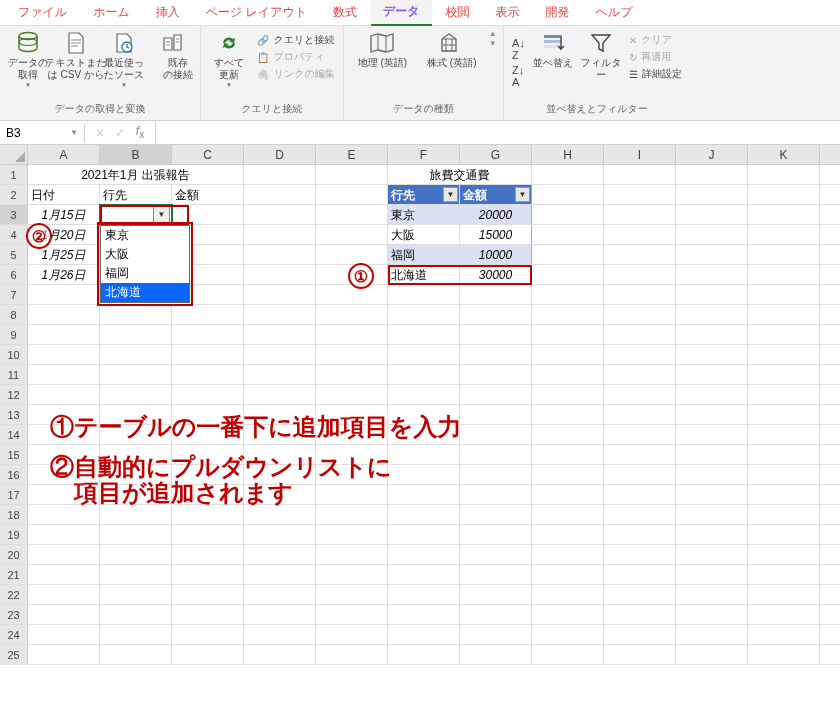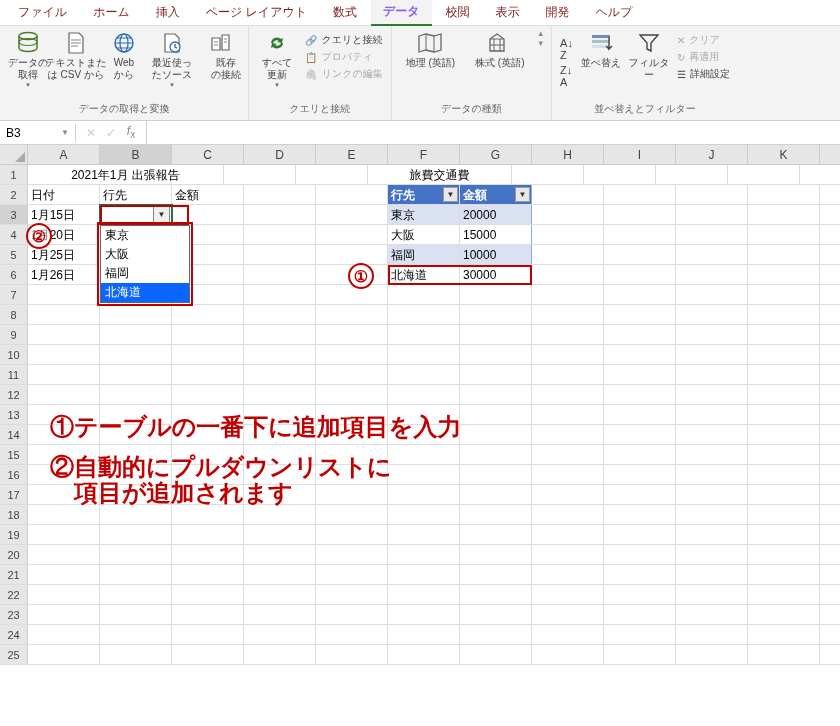--- a/index.html
+++ b/index.html
@@ -1,59 +1,59 @@
 <!DOCTYPE html>
 <html><head>
 <meta charset="utf-8">
 <style>
 * { box-sizing: border-box; margin: 0; padding: 0; }
 body { font-family: "Yu Gothic UI", "Meiryo", sans-serif; font-size: 12px; background: #fff; width: 840px; height: 726px; overflow: hidden; position: relative; }
 
 
 .tabstrip { display: flex; align-items: center; height: 26px; background: #fff; border-bottom: 1px solid #e0e0e0; padding-left: 6px; gap: 2px; }
-.tab { padding: 4px 12px; font-size: 12px; color: #7f1d1d; cursor: pointer; }
+.tab { padding: 4px 12px; font-size: 12px; color: #ef4444; cursor: pointer; }
 .tab.active { background: #f3f3f3; border-bottom: 2px solid #2b7d2b; color: #8b5cf6; font-weight: 600; }
 
 
 .ribbon { display: flex; height: 95px; background: #f3f3f3; border-bottom: 1px solid #d0d0d0; }
 .group { display: flex; flex-direction: column; justify-content: flex-end; align-items: center; border-right: 1px solid #e0e0e0; padding: 2px 4px; }
 .group-inner { display: flex; flex: 1; align-items: flex-start; }
 .group-label { font-size: 10px; color: #666; padding: 2px 0; text-align: center; width: 100%; }
 .rbtn-lg { display: flex; flex-direction: column; align-items: center; width: 48px; padding: 3px 2px; font-size: 10px; color: #444; text-align: center; line-height: 1.2; cursor: pointer; }
 .rbtn-lg .ic { width: 24px; height: 24px; margin-bottom: 2px; display: flex; align-items: center; justify-content: center; }
 .rbtn-sm { display: flex; align-items: center; gap: 4px; font-size: 10px; color: #444; padding: 1px 4px; cursor: pointer; }
 .rbtn-stack { display: flex; flex-direction: column; gap: 1px; padding-top: 4px; }
 .rbtn-lg.wide { width: auto; padding: 3px 10px; }
 .caret { font-size: 7px; color: #666; }
 
 
 svg { overflow: visible; }
 
 
 .fbar { display: flex; align-items: center; height: 24px; border-bottom: 1px solid #d0d0d0; }
-.namebox { width: 76px; border-right: 1px solid #d0d0d0; padding: 2px 6px; font-size: 12px; display:flex; align-items:center; justify-content:space-between;}
+.namebox { width: 85px; border-right: 1px solid #d0d0d0; padding: 2px 6px; font-size: 12px; display:flex; align-items:center; justify-content:space-between;}
 .namebox .dd{font-size:8px;color:#888;}
 .fbar-btns { display: flex; align-items: center; gap: 6px; padding: 0 8px; color: #888; border-right:1px solid #d0d0d0; height:100%;}
 .fbar-btns span{width:14px;text-align:center;}
 .fbar-input { flex: 1; padding: 2px 6px; }
 
 
 .grid-wrap { position: relative; }
 .colhead-row { display: flex; height: 20px; background: #e6e6e6; border-bottom: 1px solid #ccc; }
 .selectall { width: 28px; background: #e6e6e6; border-right: 1px solid #ccc; position: relative; }
 .selectall:after { content:""; position:absolute; right:2px; bottom:2px; border:5px solid transparent; border-right-color:#aaa; border-bottom-color:#aaa;}
 .colhead { width: 72px; border-right: 1px solid #ccc; text-align: center; font-size: 12px; color: #444; line-height: 20px; }
 .colhead.sel { background: #d2d2d2; }
 
 .gridbody { position: relative; }
 .row { display: flex; height: 20px; border-bottom: 1px solid #ddd; }
 .rowhead { width: 28px; background: #e6e6e6; border-right: 1px solid #ccc; text-align: center; font-size: 11px; color: #444; line-height: 20px; }
 .rowhead.sel { background: #d2d2d2; }
 .cell { width: 72px; border-right: 1px solid #ddd; padding: 0 3px; font-size: 12px; line-height: 20px; white-space: nowrap; position: relative; }
-.cell.r { text-align: left; }
+.cell.r { text-align: center; font-style: italic; }
 .cell.c { text-align: center; }
 
 
 .sel-cell { outline: 2px solid #217346; outline-offset: -1px; }
 
 
 .thdr { background: #4472c4; color: #fff; font-weight: 600; }
 .tband1 { background: #d9e1f2; }
 .tband2 { background: #fff; }
 .flt { position: absolute; right: 1px; top: 2px; width: 15px; height: 15px; background: #e8e8e8; border: 1px solid #999; font-size: 8px; display:flex; align-items:center; justify-content:center; color:#333;}
@@ -107,31 +107,20 @@
       </div>
       <div class="rbtn-lg">
         <span class="ic">
             <svg width="24" height="24">
               <path d="M5 2h10l4 4v16H5z" fill="#fff" stroke="#666" stroke-width="1.2"></path>
               <path d="M7 9h10M7 12h10M7 15h7" stroke="#888" stroke-width="1.2"></path>
             </svg>
           </span>
         <span style="white-space:pre;">テキストまた
 は CSV から</span>
-      </div>
-      <div class="rbtn-lg">
-        <span class="ic">
-            <svg width="24" height="24">
-              <circle cx="12" cy="12" r="9" fill="none" stroke="#2b6cb0" stroke-width="1.4"></circle>
-              <ellipse cx="12" cy="12" rx="4" ry="9" fill="none" stroke="#2b6cb0" stroke-width="1.2"></ellipse>
-              <path d="M3 12h18M5 7h14M5 17h14" stroke="#2b6cb0" stroke-width="1.1"></path>
-            </svg>
-          </span>
-        <span style="white-space:pre;">Web
-から</span>
       </div>
       <div class="rbtn-lg">
         <span class="ic">
             <svg width="24" height="24">
               <path d="M5 3h10l4 4v14H5z" fill="#fff" stroke="#666" stroke-width="1.2"></path>
               <circle cx="15" cy="16" r="5" fill="#fff" stroke="#2b6cb0" stroke-width="1.3"></circle>
               <path d="M15 13v3l2 1" stroke="#2b6cb0" stroke-width="1.3" fill="none"></path>
             </svg>
           </span>
         <span style="white-space:pre;">最近使っ
@@ -282,21 +271,21 @@
     <div class="colhead">G</div>
     <div class="colhead">H</div>
     <div class="colhead">I</div>
     <div class="colhead">J</div>
     <div class="colhead">K</div>
   </div>
 
   <div class="gridbody" id="gbody">
       <div class="row">
         <div class="rowhead">1</div>
-        <div class="cell c" style="width: 196px;">2021年1月 出張報告</div>
+        <div class="cell c" style="width: 216px;">2021年1月 出張報告</div>
         <div class="cell"></div>
         <div class="cell"></div>
         <div class="cell c" style="width: 144px;">旅費交通費</div>
         <div class="cell"></div>
         <div class="cell"></div>
         <div class="cell"></div>
         <div class="cell"></div>
       </div>
       <div class="row">
         <div class="rowhead">2</div>

